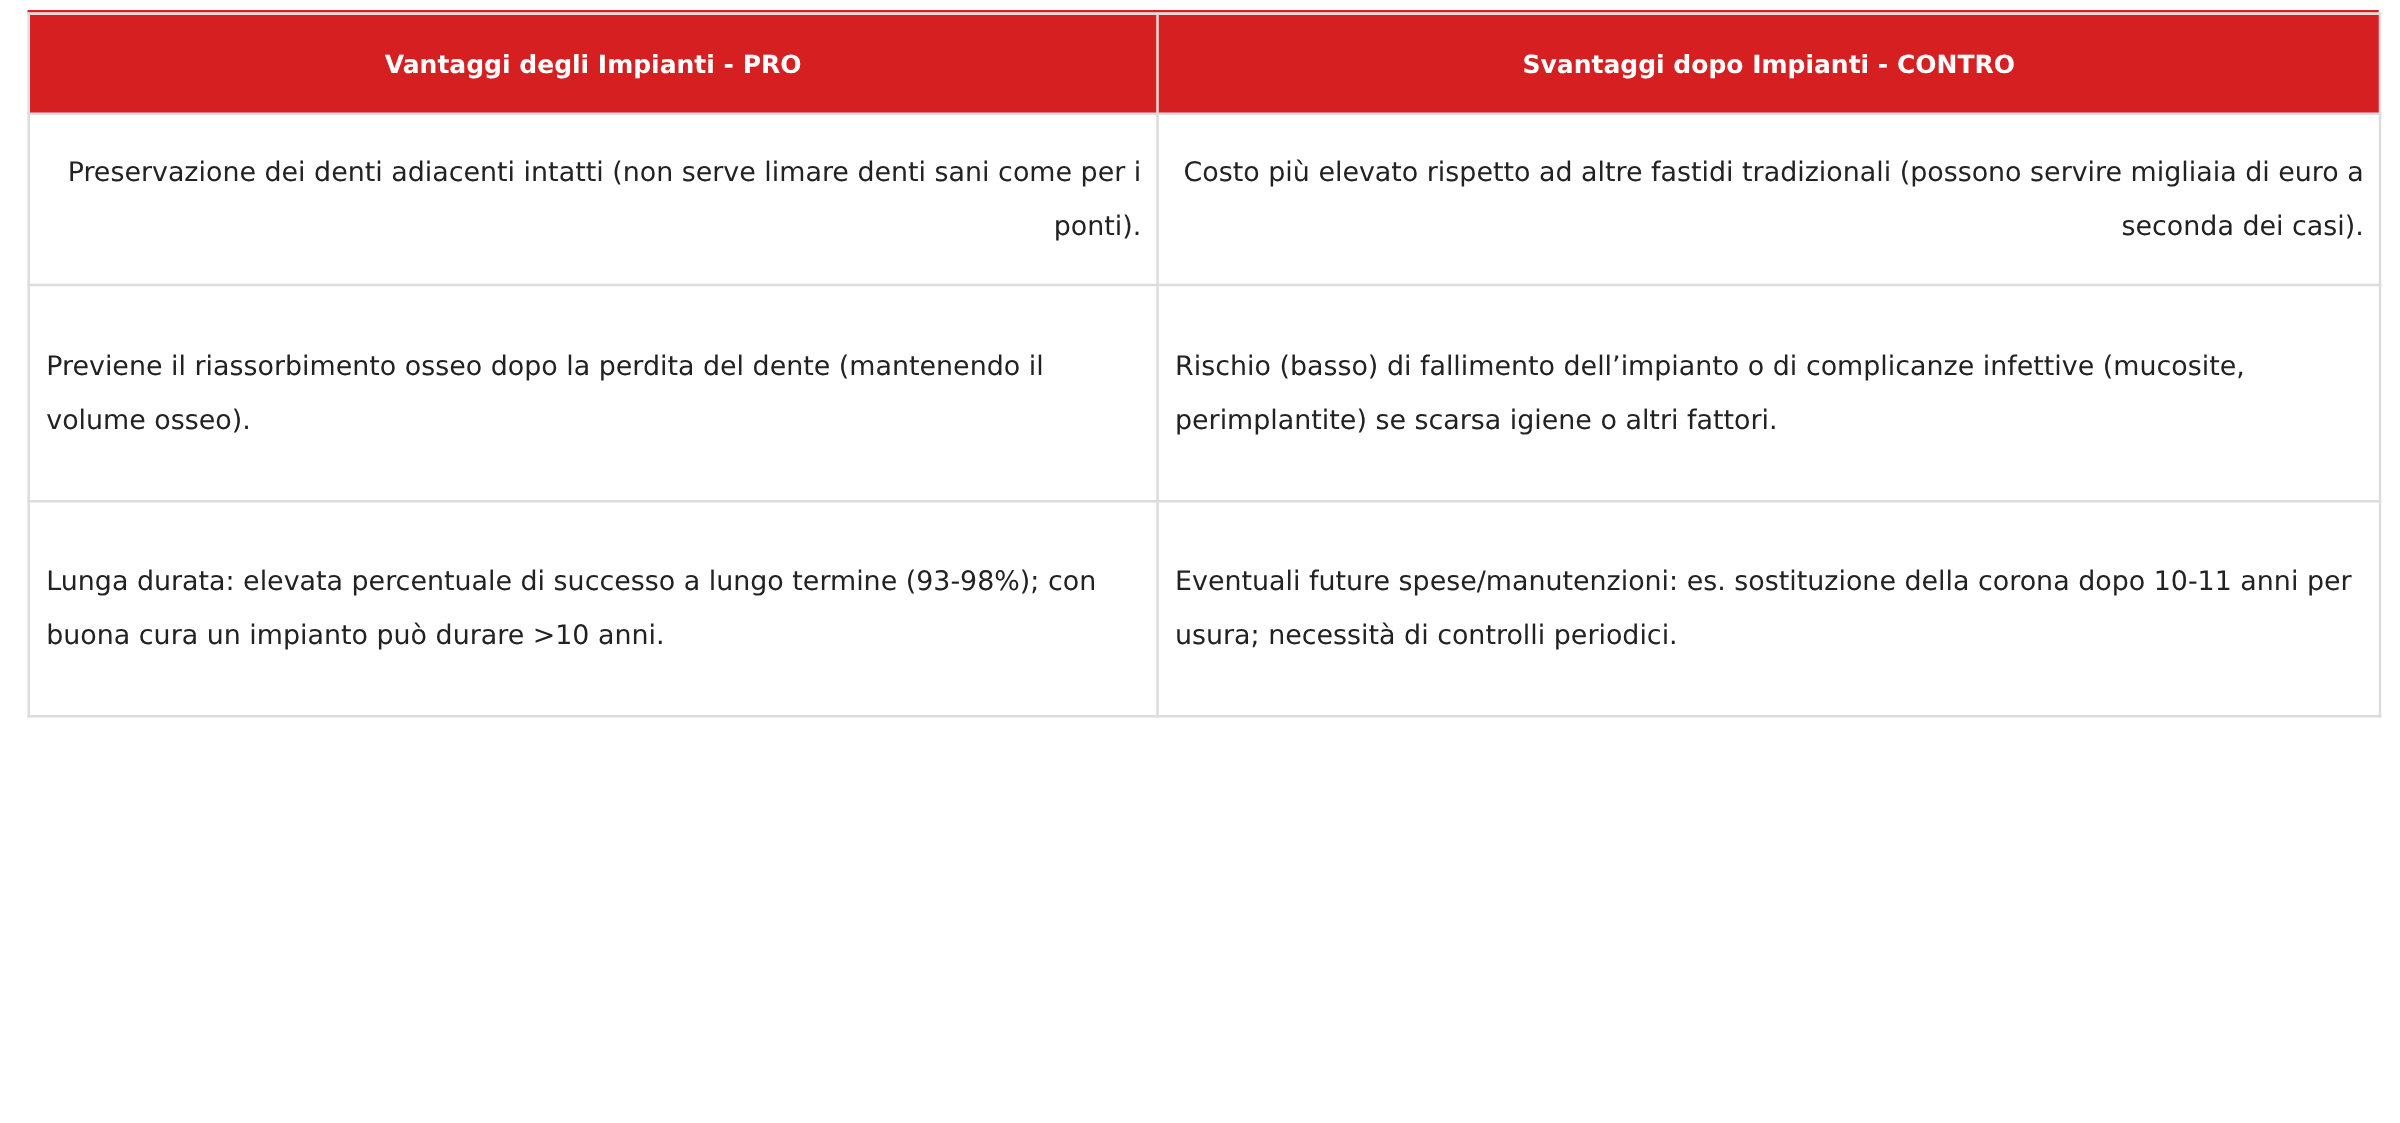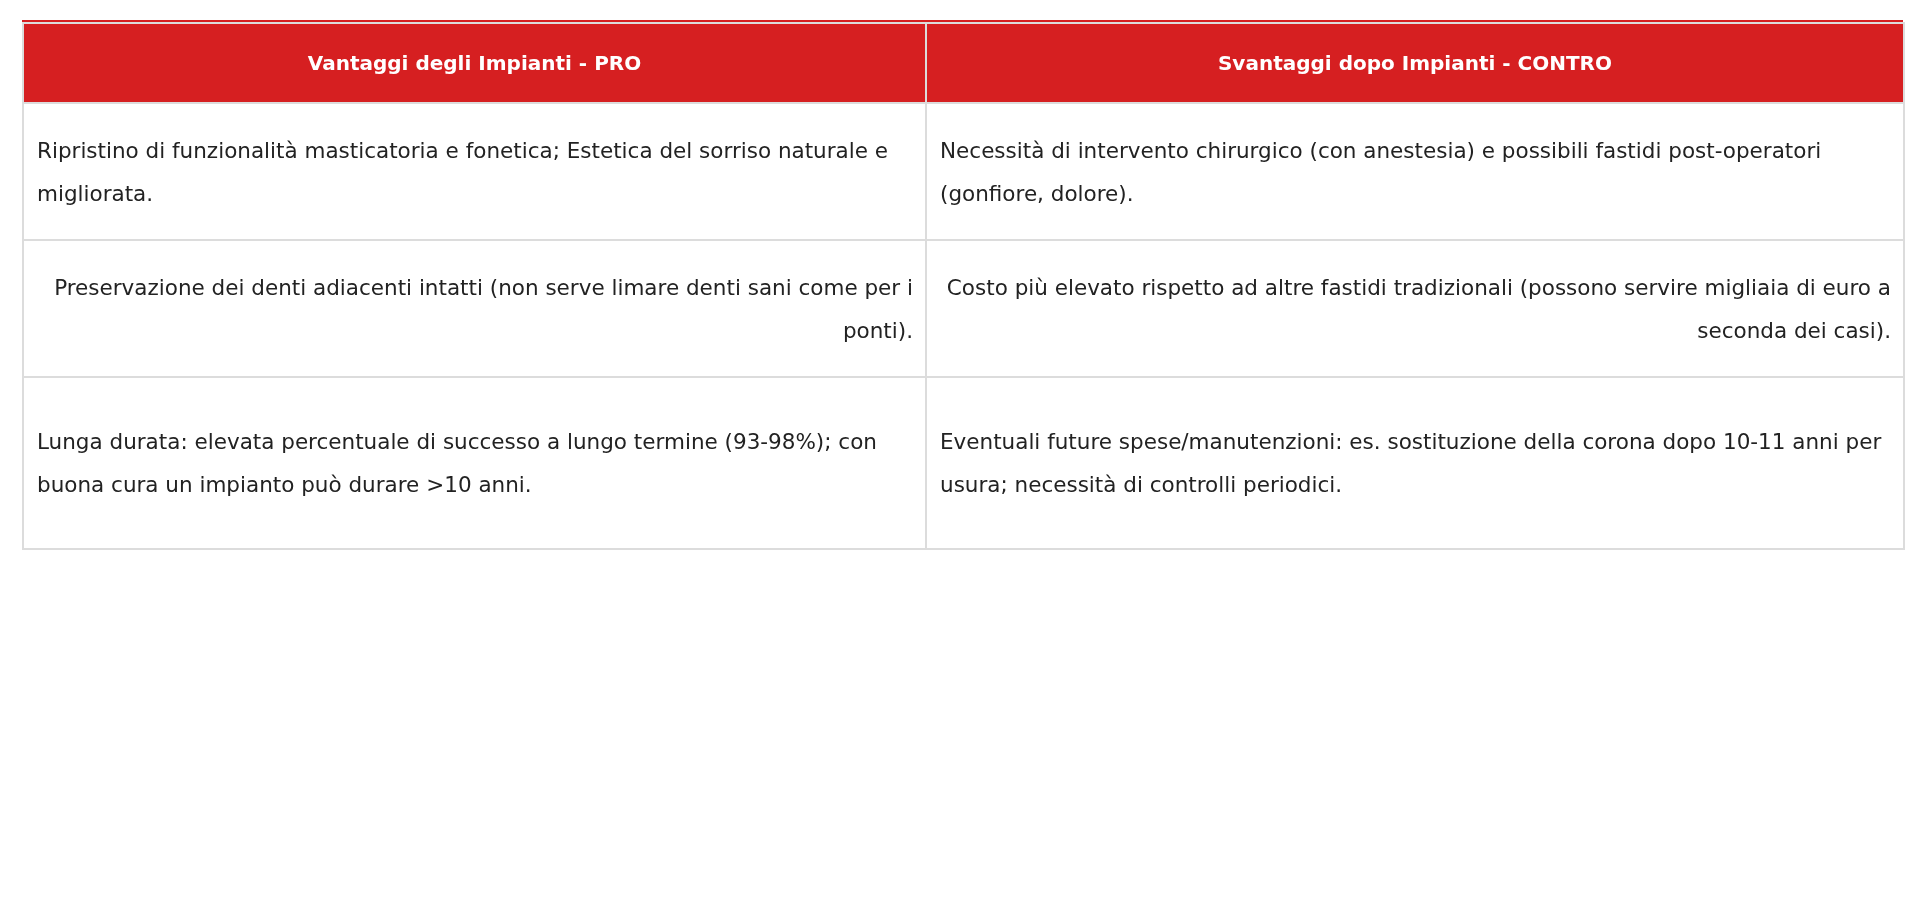--- a/index.html
+++ b/index.html
@@ -1,18 +1,18 @@
 <!DOCTYPE html>
 <html><head>
   <meta charset="utf-8">
   <style>
     html, body { margin: 0; padding: 0; background: #ffffff; }
     body { width: 1920px; height: 898px; position: relative; overflow: hidden;
            font-family: "DejaVu Sans", sans-serif; color: #1f1f1f; }
-    .table-wrap { position: absolute; left: 22px; top: 20px; width: 1881px; }
+    .table-wrap { position: absolute; left: 22px; top: 8px; width: 1881px; }
     .top-line { height: 2px; background: #d61f21; }
     table { border-collapse: collapse; width: 100%; table-layout: fixed; }
     col.c1 { width: 903px; }
     col.c2 { width: 978px; }
     th, td { border: 2px solid #dcdcdc; }
     th { background: #d61f21; color: #ffffff; font-weight: bold; font-size: 20px;
          height: 78px; text-align: center; vertical-align: middle; padding: 0 12px; }
     td { font-size: 21.5px; line-height: 43px; text-align: left; vertical-align: middle;
          padding: 0 12px 0 13px; color: #222; }
     tr.r1 td { height: 135px; }
@@ -31,27 +31,27 @@
         <col class="c1">
         <col class="c2">
       </colgroup>
     <thead>
       <tr>
         <th>Vantaggi degli Impianti - PRO</th>
         <th>Svantaggi dopo Impianti - CONTRO</th>
       </tr>
     </thead>
     <tbody>
-      <tr class="r1">
-        <td>Ripristino di funzionalità masticatoria e fonetica; Estetica del sorriso naturale e migliorata.</td>
-        <td>Necessità di intervento chirurgico (con anestesia) e possibili fastidi post-operatori (gonfiore, dolore).</td>
-      </tr>
       <tr class="r3">
         <td>Preservazione dei denti adiacenti intatti (non serve limare denti sani come per i ponti).</td>
         <td>Costo più elevato rispetto ad altre fastidi tradizionali (possono servire migliaia di euro a seconda dei casi).</td>
+      </tr>
+      <tr class="r4">
+        <td>Previene il riassorbimento osseo dopo la perdita del dente (mantenendo il volume osseo).</td>
+        <td>Rischio (basso) di fallimento dell’impianto o di complicanze infettive (mucosite, perimplantite) se scarsa igiene o altri fattori.</td>
       </tr>
       <tr class="r5">
         <td>Lunga durata: elevata percentuale di successo a lungo termine (93-98%); con buona cura un impianto può durare &gt;10 anni.</td>
         <td>Eventuali future spese/manutenzioni: es. sostituzione della corona dopo 10-11 anni per usura; necessità di controlli periodici.</td>
       </tr>
     </tbody>
   </table>
 </div>
 
 </body></html>

